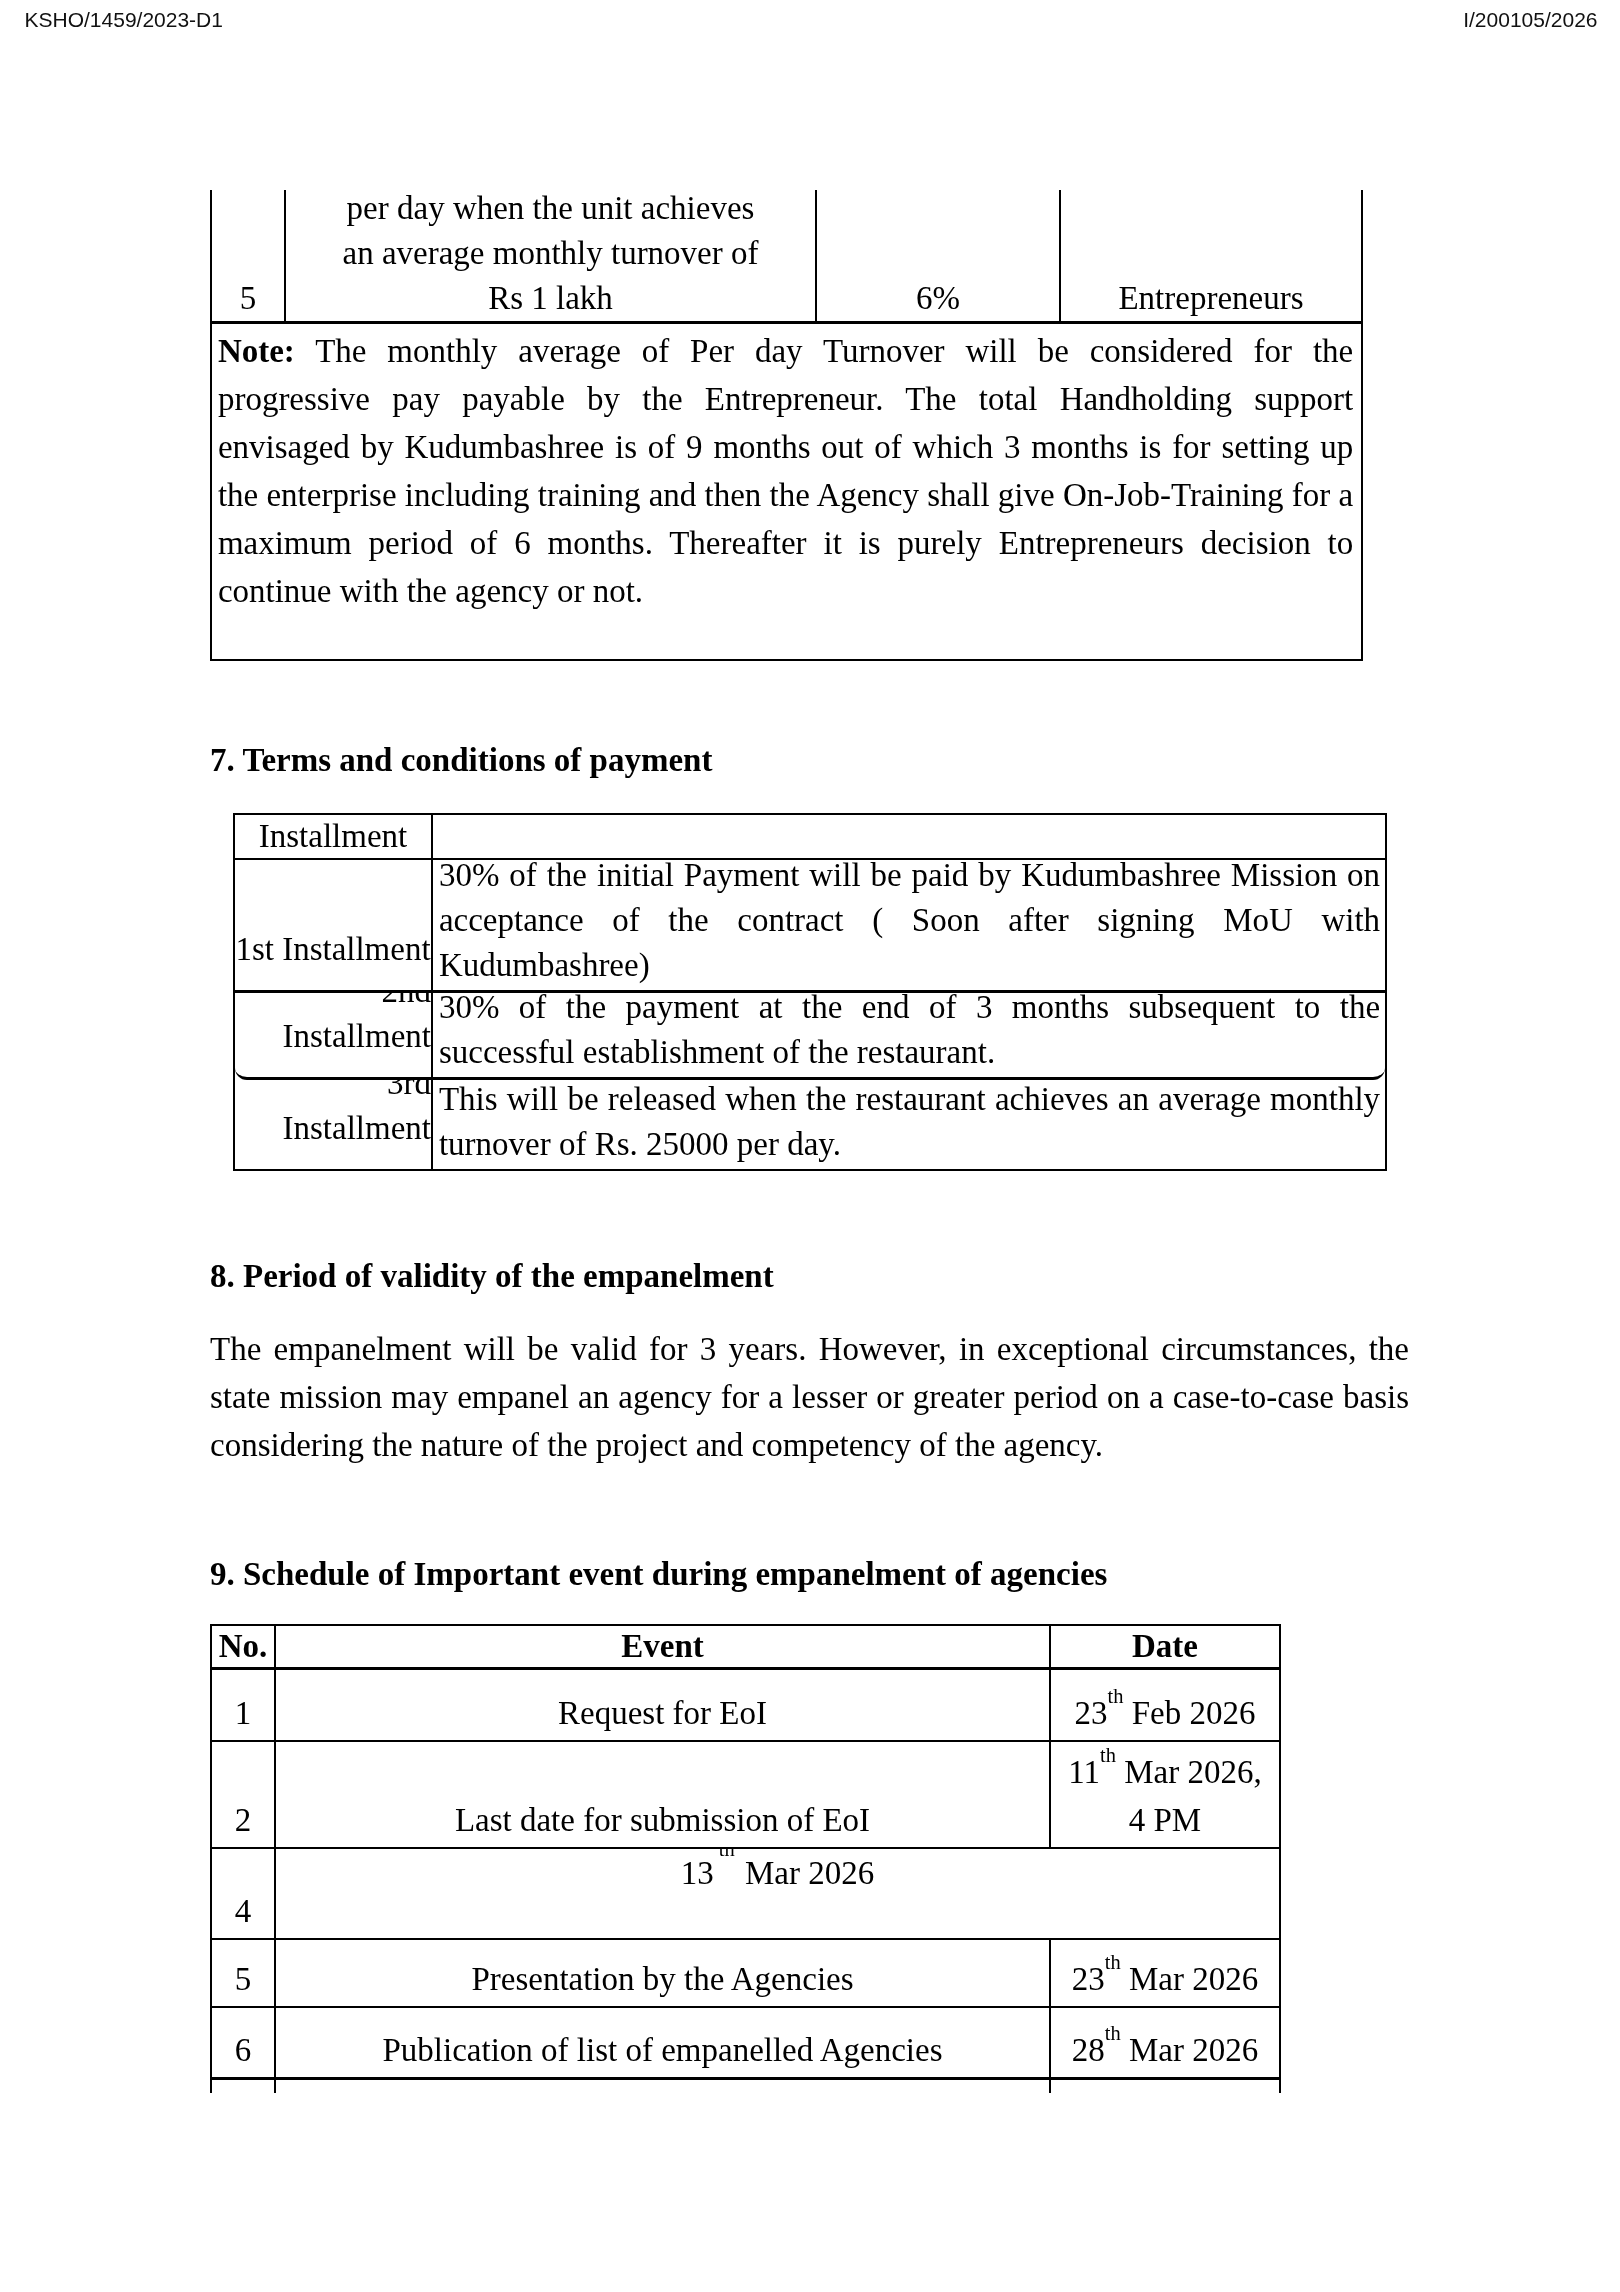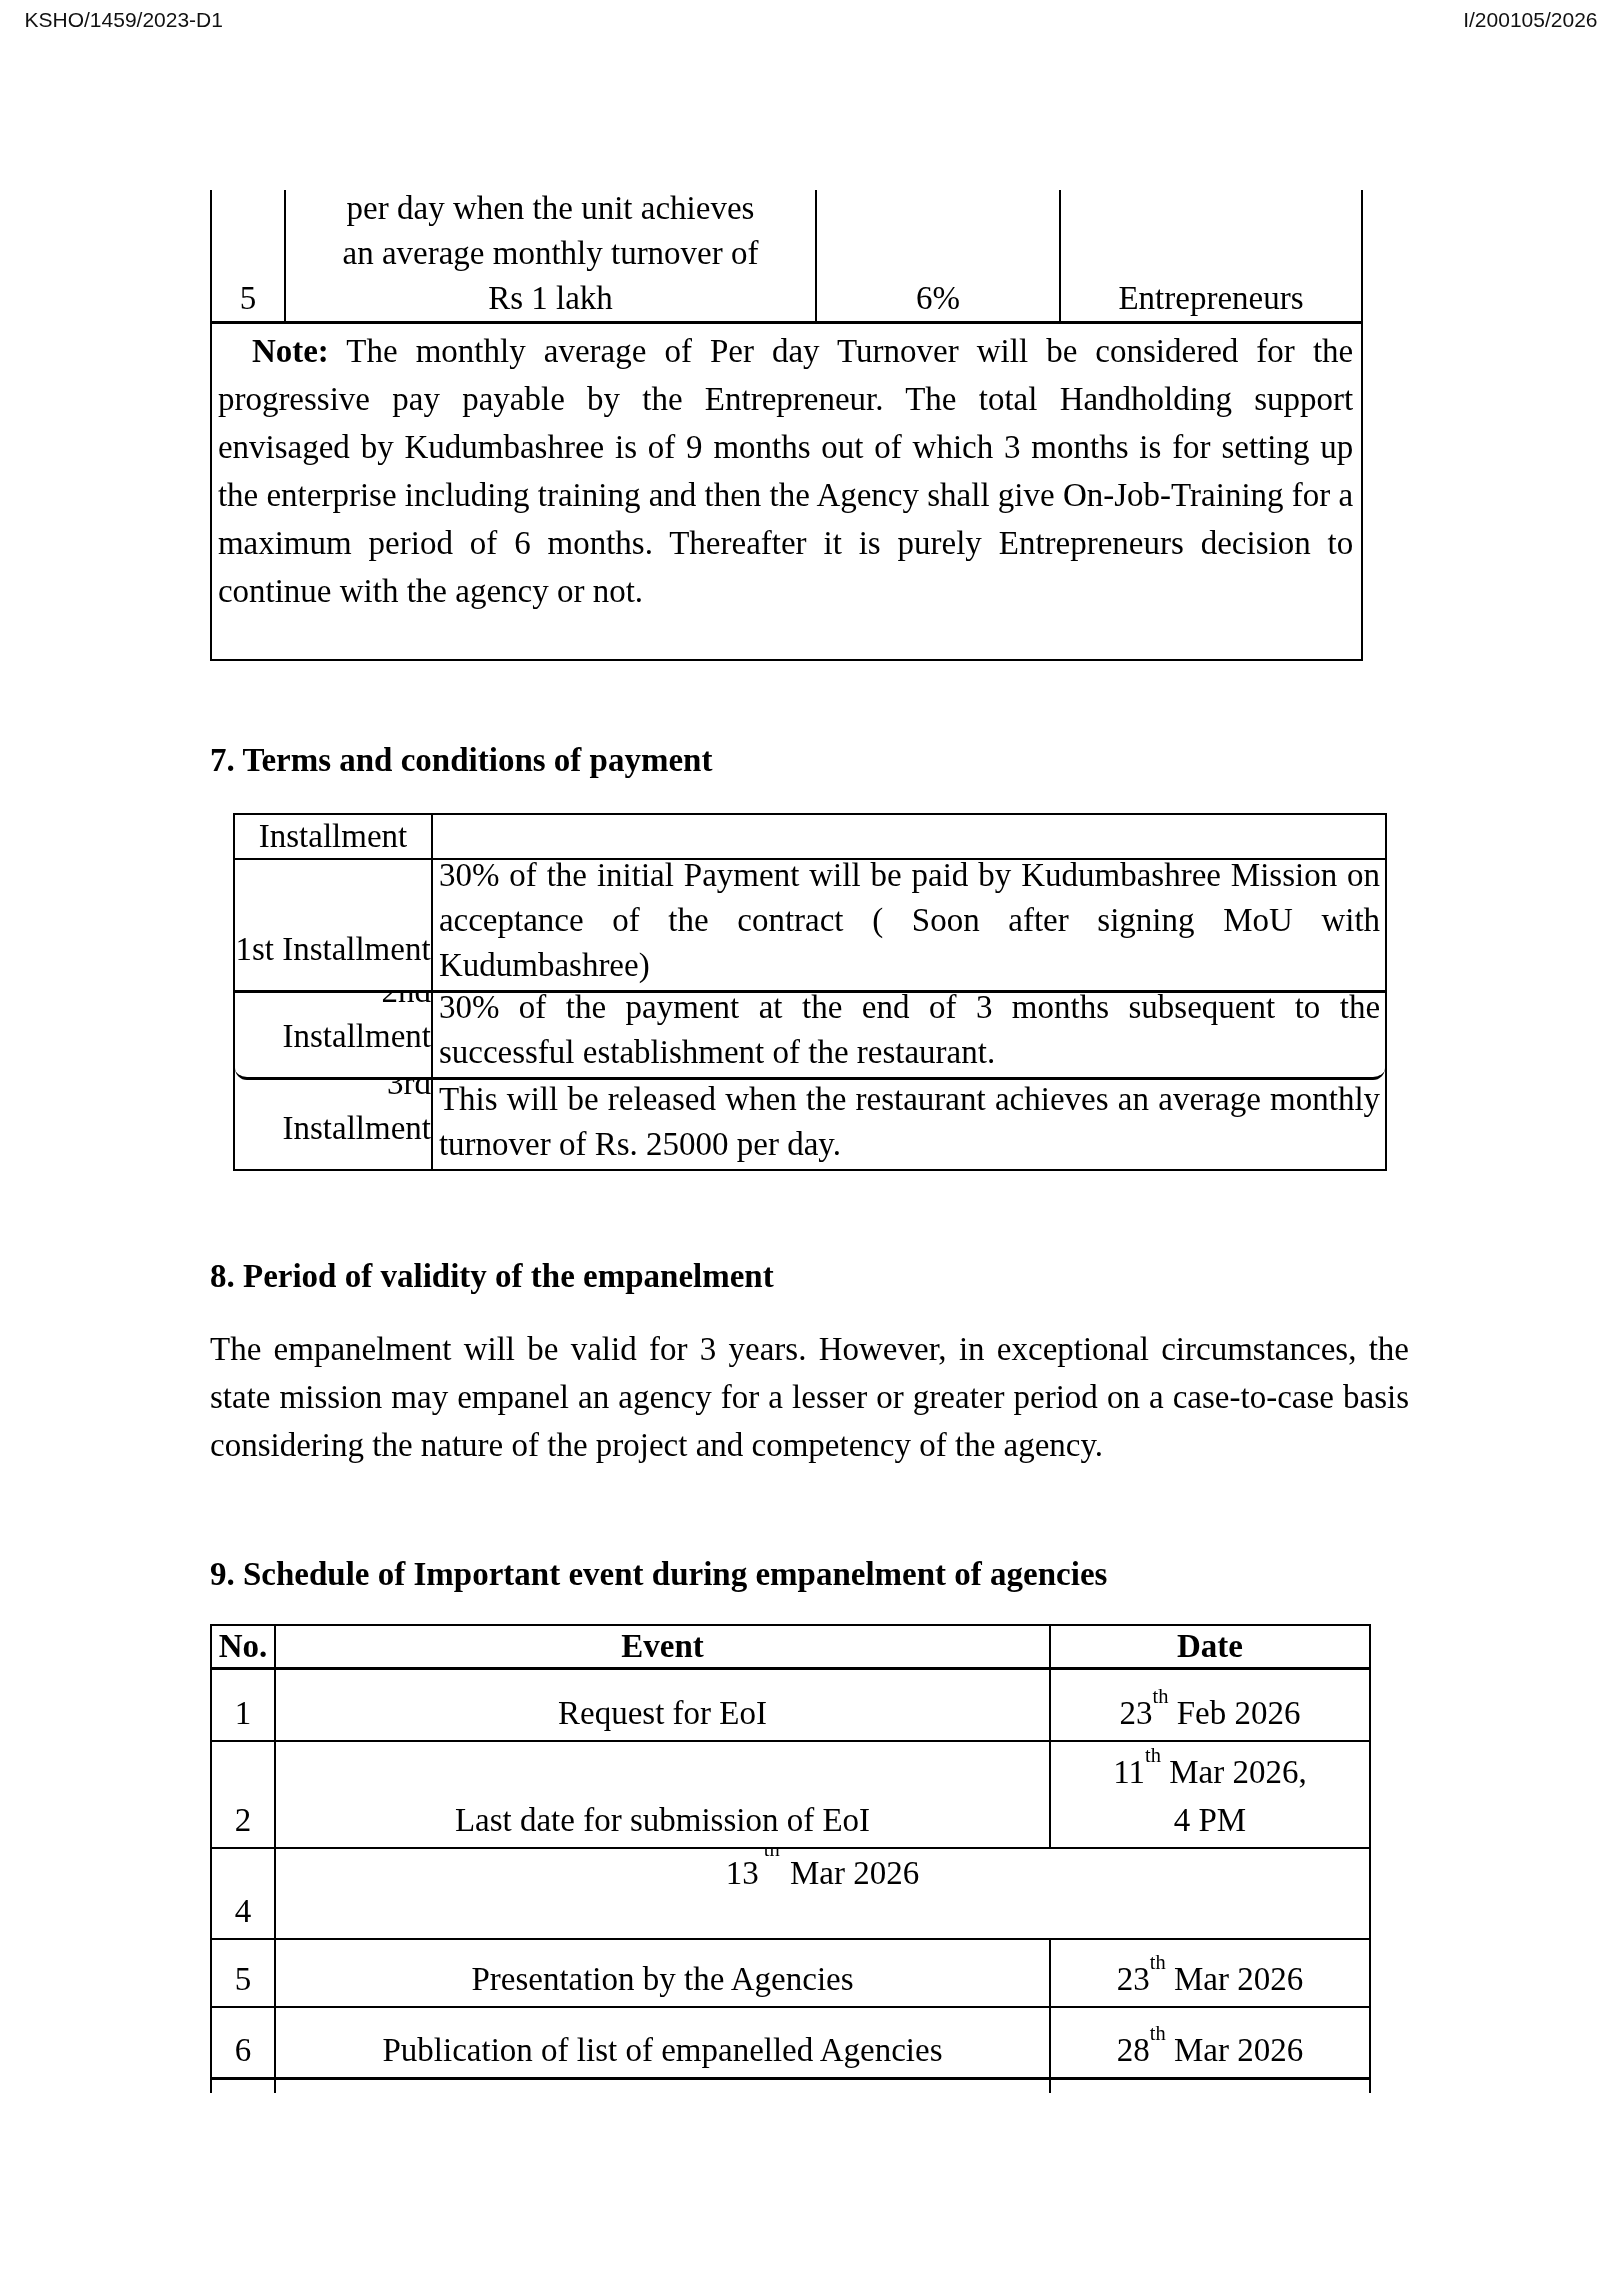--- a/index.html
+++ b/index.html
@@ -23,21 +23,21 @@
   
   .ttable{left:210px;top:190px;width:1153px;}
   .t5row{height:134px;}
   .t5c1{width:74px;}
   .t5c2{width:531px;}
   .t5c3{width:244px;}
   .t5c4{flex:1;}
   .t5c2 .wrapbox{max-width:490px;}
   .notecell{display:block;text-align:justify;line-height:48px;padding:2.9px 7.8px 7.8px 5.9px;
             min-height:324px;}
-  .notecell b{font-weight:bold;margin-left:34px;}
+  .notecell b{font-weight:bold;}
 
   .heading{position:absolute;left:210px;font-weight:bold;font-size:33px;white-space:nowrap;}
   .h7{top:742px;}
   .h8{top:1258px;}
   .h9{top:1556px;}
 
   
   .ptable{left:233px;top:813px;width:1154px;border-top:2px solid #000;}
   .phead{height:45px;}
   .pc1{width:198px;}
@@ -47,21 +47,21 @@
   .pinst{line-height:45px;padding-bottom:18px;text-align:right;}
   .pr1{height:133px;}
   .pr2{height:87px;border-radius:12px;}
   .pr3{height:91px;}
 
   
   .para8{position:absolute;left:210px;top:1325px;width:1199px;text-align:justify;
          line-height:48px;}
 
   
-  .stable{left:210px;top:1624px;width:1161px;border-top:2px solid #000;}
+  .stable{left:210px;top:1624px;width:1071px;border-top:2px solid #000;}
   .shead{height:44px;}
   .sc1{width:64px;}
   .sc2{width:775px;}
   .sc3{flex:1;}
   .sheadcell{justify-content:center;font-weight:bold;}
   .scell{line-height:48px;padding-bottom:2.9px;}
   .sr1{height:72px;}
   .sr2{height:107px;}
   .sr4{height:91px;}
   .sr5{height:68px;}

